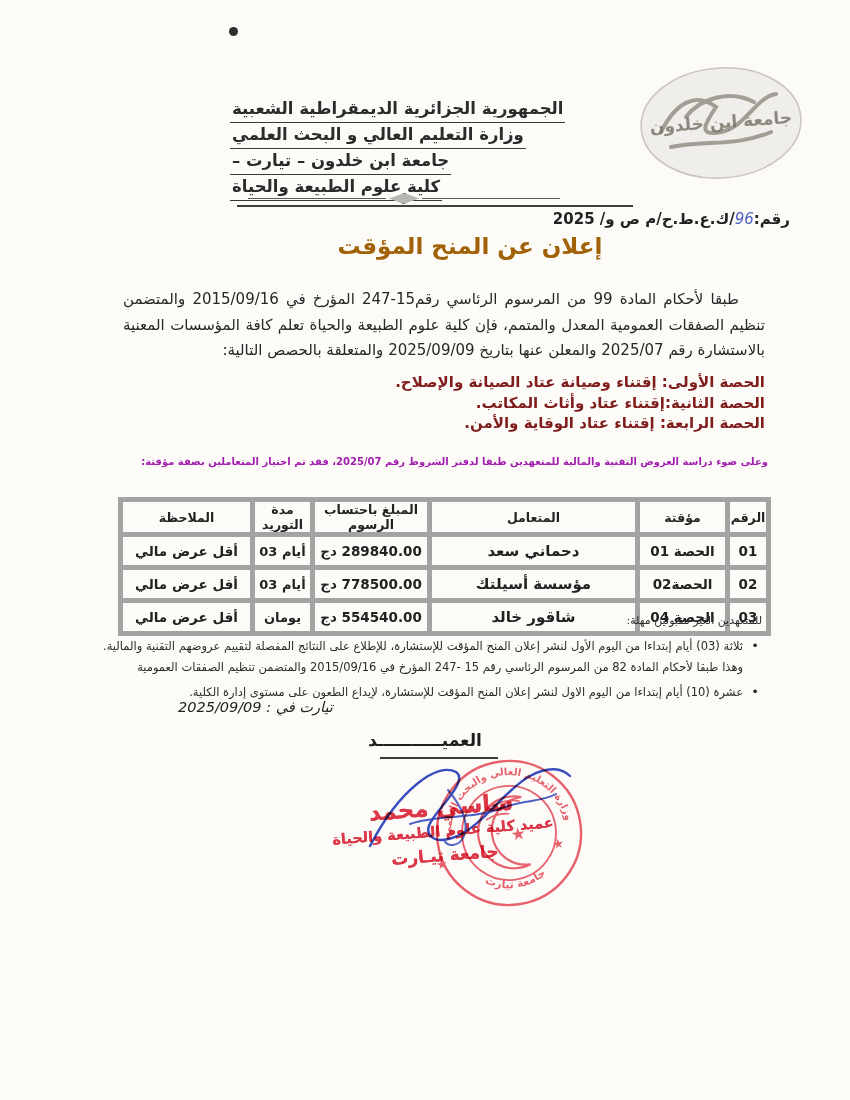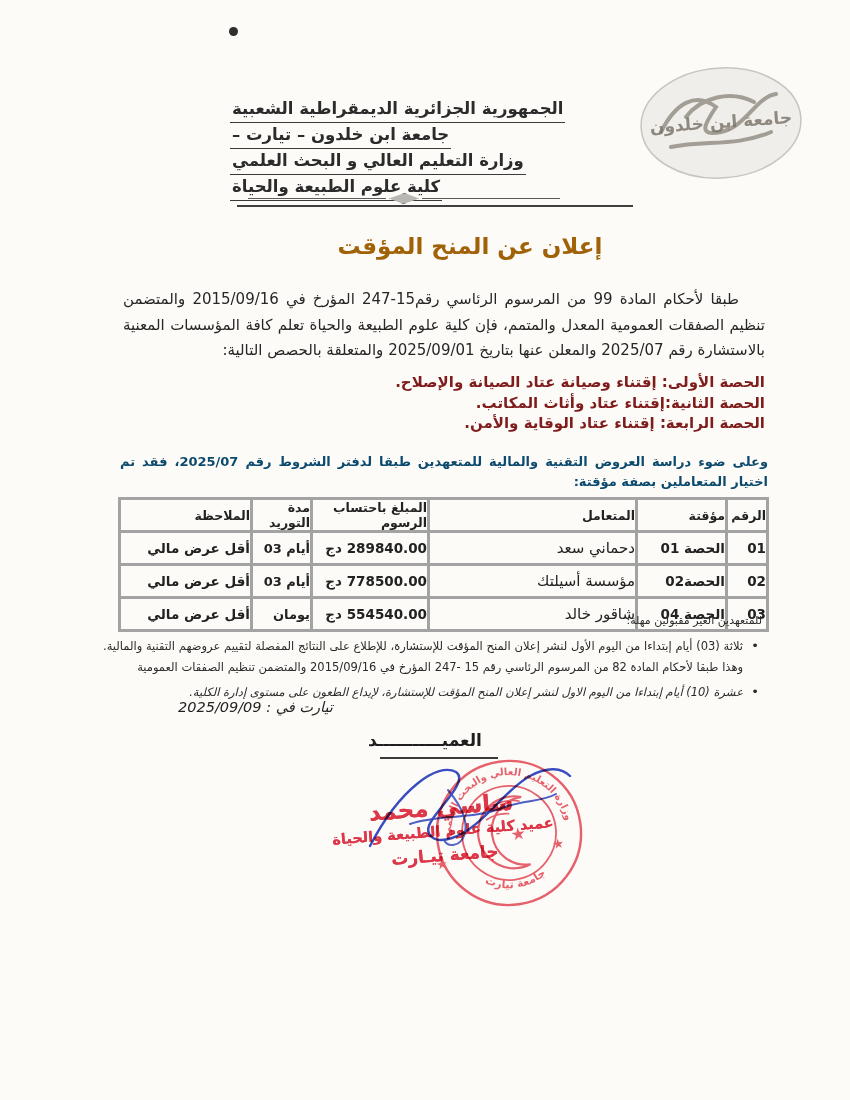--- a/index.html
+++ b/index.html
@@ -35,39 +35,39 @@
   
   .doc-title { top:233px; left:0; width:100%; text-align:center; font-size:23px; font-weight:bold; color:#a16207; letter-spacing:.5px;margin-left:45px; }
 
   
   .intro { top:287px; left:123px; width:642px; font-size:15px; line-height:25.5px; text-align:justify; text-indent:26px; color:#262626; }
 
   
   .lots { top:372px; right:85px; font-size:15px; font-weight:bold; line-height:20.5px; color:#7f1d1d; }
 
   
-  .selection { top:452px; left:120px; width:648px; font-size:13px; font-weight:bold; line-height:20px; text-align:justify; color:#0c4a6e; }
+  .selection { top:452px; left:120px; width:648px; font-size:10px; font-weight:bold; line-height:20px; text-align:justify; color:#a21caf; }
 
   
   .award-table { top:497px; left:118px; width:648px; border-collapse:collapse; direction:rtl; table-layout:fixed; }
-  .award-table th, .award-table td { border:3px solid #a3a3a3; text-align:right; vertical-align:middle; overflow:hidden; }
+  .award-table th, .award-table td { border:5px solid #a3a3a3; text-align:center; vertical-align:middle; overflow:hidden; }
   .award-table th { height:26px; font-size:12.5px; font-weight:bold; color:#222; }
-  .award-table td { height:33px; font-size:14px; color:#222; }
+  .award-table td { height:33px; font-size:14px; color:#222;font-weight:bold; }
   .award-table td.num { font-size:13.5px; font-weight:bold; }
   .award-table td.lot { font-weight:bold; font-size:13.5px; }
   .award-table td.amount { font-weight:bold; font-size:13.5px; }
   .award-table td.name { font-size:15px; }
   .award-table td.remark { font-weight:bold; font-size:13.5px; }
   .award-table td.delay { font-size:13px; font-weight:bold; }
 
   
   .note { top:614px; right:88px; font-size:11px; color:#2a2a2a; }
   .bullets { top:636px; left:103px; width:660px; direction:rtl; font-size:11.5px; line-height:20.5px; color:#2a2a2a; }
   .bullet-item { position:relative; padding-right:20px; text-align:justify; }
-  .bullet-item + .bullet-item { margin-top:5px;font-style:italic; }
+  .bullet-item + .bullet-item { margin-top:5px; }
   .bullet-item::before { content:"•"; position:absolute; right:4px; top:0; font-size:13px; }
 
   
   .date-line { top:699px; left:178px; font-size:14.5px; color:#222;font-style:italic; }
   .dean { top:730px; left:368px; width:150px; text-align:left; font-size:17px; font-weight:bold; color:#1e1e1e; }
   .dean-underline { top:757px; left:380px; width:118px; height:1.6px; background:#3a3a3a; }
 
   
   .stamp-name { left:312px; top:794px; width:262px; text-align:center; color:#e0394b; transform:rotate(-4.5deg); mix-blend-mode:multiply; text-shadow:0 0 .6px #e0394b; }
   .stamp-name .l1 { font-size:23px; font-weight:bold; letter-spacing:2px; line-height:27px; }
@@ -86,36 +86,39 @@
   <div class="abs logo-wrap">
     <svg width="170" height="122" viewBox="0 0 170 122">
       <ellipse cx="85" cy="61" rx="80" ry="55" fill="#f0eeea" stroke="#c9c5bd" stroke-width="1.5" transform="rotate(-4 85 61)"></ellipse>
       <path d="M25,70 C40,40 60,30 80,45 C70,60 60,75 85,70 C110,65 120,35 140,32 M35,85 C70,78 100,85 135,70 M50,55 C65,35 95,28 118,40" fill="none" stroke="#8f897f" stroke-width="4" stroke-linecap="round" opacity=".8"></path>
       <text x="85" y="66" text-anchor="middle" font-size="17" font-weight="bold" fill="#7d776d" opacity=".85" transform="rotate(-4 85 61)">جامعة ابن خلدون</text>
     </svg>
   </div>
 
   <div class="abs gov-header">
     <div><span class="hline">الجمهورية الجزائرية الديمقراطية الشعبية</span></div>
+    <div><span class="hline">وزارة التعليم العالي و البحث العلمي</span></div>
     <div><span class="hline">جامعة ابن خلدون – تيارت –</span></div>
-    <div><span class="hline">وزارة التعليم العالي و البحث العلمي</span></div>
     <div><span class="hline">كلية علوم الطبيعة والحياة</span></div>
   </div>
 
   <div class="abs divider1">
     <span class="seg"></span>
     <span class="diamond"></span>
     <span class="seg"></span>
   </div>
   <div class="abs divider2"></div>
 
+  <div class="abs ref-line rtl" dir="rtl">
+    <span>رقم:</span><span class="hand">96</span><span>/ك.ع.ط.ح/م ص و/ 2025</span>
+  </div>
 
   <div class="abs doc-title">إعلان عن المنح المؤقت</div>
 
-  <div class="abs intro rtl" dir="rtl">طبقا لأحكام المادة 99 من المرسوم الرئاسي رقم15-247 المؤرخ في 2015/09/16 والمتضمن تنظيم الصفقات العمومية المعدل والمتمم، فإن كلية علوم الطبيعة والحياة تعلم كافة المؤسسات المعنية بالاستشارة رقم 2025/07 والمعلن عنها بتاريخ 2025/09/01 والمتعلقة بالحصص التالية:</div>
+  <div class="abs intro rtl" dir="rtl">طبقا لأحكام المادة 99 من المرسوم الرئاسي رقم15-247 المؤرخ في 2015/09/16 والمتضمن تنظيم الصفقات العمومية المعدل والمتمم، فإن كلية علوم الطبيعة والحياة تعلم كافة المؤسسات المعنية بالاستشارة رقم 2025/07 والمعلن عنها بتاريخ 2025/09/09 والمتعلقة بالحصص التالية:</div>
 
   <div class="abs lots rtl" dir="rtl">
     <div>الحصة الأولى: إقتناء وصيانة عتاد الصيانة والإصلاح.</div>
     <div>الحصة الثانية:إقتناء عتاد وأثاث المكاتب.</div>
     <div>الحصة الرابعة: إقتناء عتاد الوقاية والأمن.</div>
   </div>
 
   <div class="abs selection rtl" dir="rtl">وعلى ضوء دراسة العروض التقنية والمالية للمتعهدين طبقا لدفتر الشروط رقم 2025/07، فقد تم اختيار المتعاملين بصفة مؤقتة:</div>
 
   <table class="abs award-table" dir="rtl">

